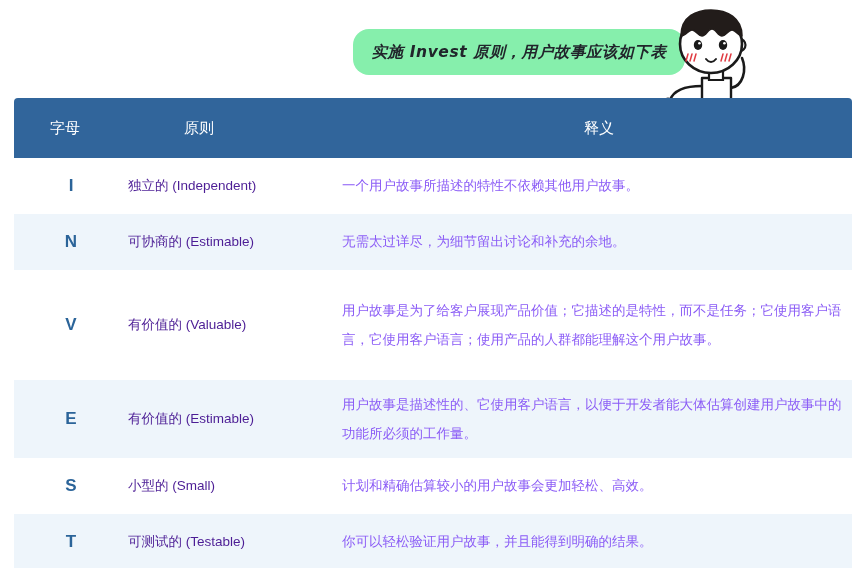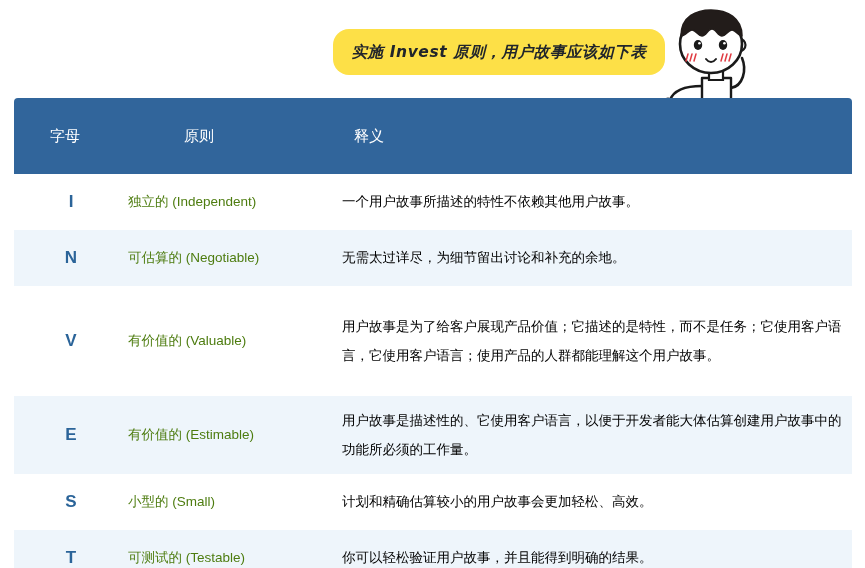--- a/index.html
+++ b/index.html
@@ -17,25 +17,25 @@
 
   
   #top-area {
     position: relative;
     height: 98px;
     width: 865px;
   }
 
   #speech-bubble {
     position: absolute;
-    left: 333px;
+    left: 353px;
     top: 29px;
     width: 332px;
     height: 46px;
-    background: #fde047;
+    background: #86efac;
     border-radius: 16px 16px 16px 16px;
     display: flex;
     align-items: center;
     justify-content: center;
   }
   #speech-bubble .bubble-text {
     font-family: "DejaVu Sans", sans-serif;
     font-size: 15.5px;
     color: #21252b;
     letter-spacing: 0.6px;
@@ -62,25 +62,25 @@
     table-layout: fixed;
   }
 
   #invest-table thead th {
     background: #31659b;
     color: #ffffff;
     font-size: 15px;
     font-weight: normal;
     text-align: left;
     height: 44px;
-    padding: 16px;
+    padding: 8px;
     vertical-align: middle;
   }
   #invest-table thead tr th:first-child { border-top-left-radius: 4px; }
-  #invest-table thead tr th:last-child  { border-top-right-radius: 4px; }
+  #invest-table thead tr th:last-child  { border-top-right-radius: 4px; text-align: center; }
 
   .col-letter     { width: 114px; }
   .col-principle  { width: 214px; }
   .col-meaning    { width: 510px; }
 
   th.col-letter    { padding-left: 36px !important; }
   th.col-principle { padding-left: 56px !important; }
   th.col-meaning   { padding-left: 12px !important; }
 
   #invest-table tbody tr { background: #ffffff; }
@@ -93,26 +93,26 @@
   }
 
   td.cell-letter {
     text-align: center;
     color: #2b6499;
     font-size: 17px;
     font-weight: bold;
     padding-right: 26px;
   }
   td.cell-principle {
-    color: #4d7c0f;
+    color: #4c1d95;
     font-size: 13.5px;
     padding-left: 14px;
   }
   td.cell-meaning {
-    color: #000000;
+    color: #8b5cf6;
     font-size: 13.5px;
     line-height: 2.15;
     padding-left: 12px;
     padding-right: 24px;
     padding-top: 6px;
     padding-bottom: 6px;
   }
 
   tr.h-short td { height: 56px; }
   tr.h-mid   td { height: 78px; }
@@ -182,21 +182,21 @@
     </tr>
   </thead>
   <tbody id="table-body">
       <tr class="h-short">
         <td class="cell-letter">I</td>
         <td class="cell-principle">独立的 (Independent)</td>
         <td class="cell-meaning">一个用户故事所描述的特性不依赖其他用户故事。</td>
       </tr>
       <tr class="alt h-short">
         <td class="cell-letter">N</td>
-        <td class="cell-principle">可估算的 (Negotiable)</td>
+        <td class="cell-principle">可协商的 (Estimable)</td>
         <td class="cell-meaning">无需太过详尽，为细节留出讨论和补充的余地。</td>
       </tr>
       <tr class="h-tall">
         <td class="cell-letter">V</td>
         <td class="cell-principle">有价值的 (Valuable)</td>
         <td class="cell-meaning">用户故事是为了给客户展现产品价值；它描述的是特性，而不是任务；它使用客户语言，它使用客户语言；使用产品的人群都能理解这个用户故事。</td>
       </tr>
       <tr class="alt h-mid">
         <td class="cell-letter">E</td>
         <td class="cell-principle">有价值的 (Estimable)</td>

